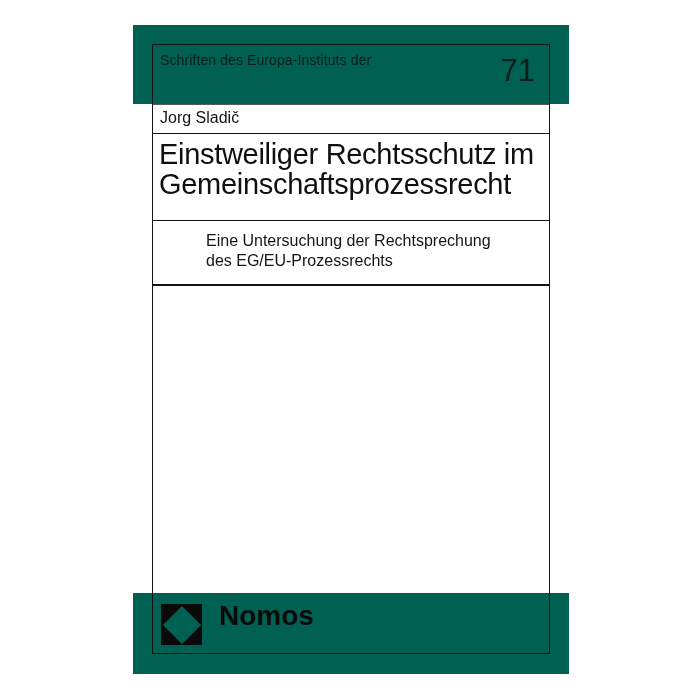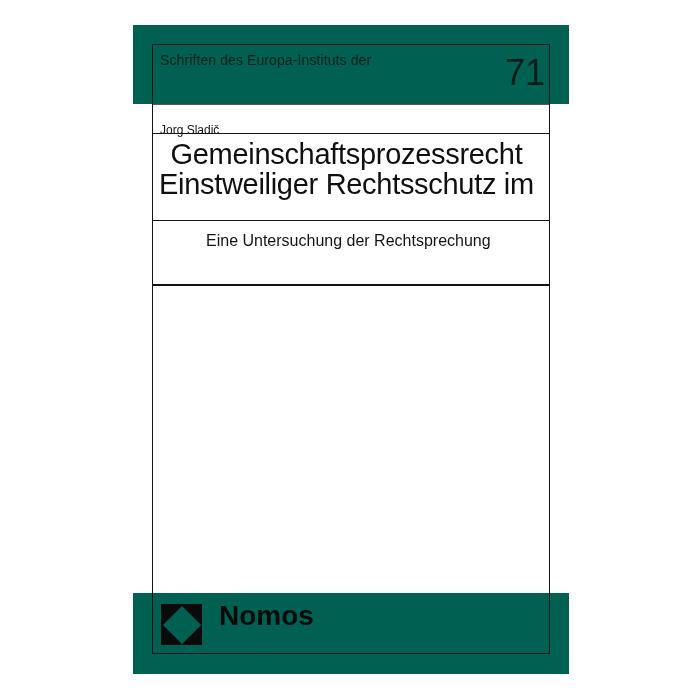--- a/index.html
+++ b/index.html
@@ -21,48 +21,47 @@
   .band-top{ top:25px; height:79px; }
   .band-bottom{ top:593px; height:81px; }
 
   
   .cover-box{
     position:absolute; left:152px; top:44px;
     width:398px; height:610px;
     border:1.5px solid var(--line);
     box-sizing:border-box;
     background:transparent;
-    text-align:center;
   }
 
   
   .series-area{
     position:absolute; left:0; right:0; top:0; height:58.5px;
     border-bottom:1px solid rgba(0,0,0,0.65);
   }
   .series-title{
     position:absolute; left:7px; top:6px;
     font-size:14px; line-height:19.5px;
     color:var(--ink); font-weight:400;
     letter-spacing:0.1px;
   }
   .volume{
-    position:absolute; right:4px; top:10px;
-    font-size:36px; line-height:1;
+    position:absolute; right:14px; top:10px;
+    font-size:31px; line-height:1;
     color:var(--ink);
   }
 
   .author-row{
     position:absolute; left:0; right:0; top:58.5px; height:30px;
     border-bottom:1px solid var(--line);
     box-sizing:border-box;
   }
   .author-row .author{
-    position:absolute; left:7px; top:19px;
-    font-size:12px; color:#141414;
+    position:absolute; left:7px; top:5px;
+    font-size:16px; color:#141414;
   }
 
   .title-area{
     position:absolute; left:0; right:0; top:88.5px; height:87px;
     border-bottom:1px solid var(--line);
     box-sizing:border-box;
   }
   .title-area .title{
     position:absolute; left:6px; top:5px;
     font-size:29px; line-height:30.5px;
@@ -124,28 +123,29 @@
       </div>
       <div class="volume">71</div>
     </div>
 
     <div class="author-row">
       <div class="author">Jorg Sladič</div>
     </div>
 
     <div class="title-area">
       <div class="title">
+        <div>Einstweiliger Rechtsschutz im</div>
         <div>Gemeinschaftsprozessrecht</div>
-        <div>Einstweiliger Rechtsschutz im</div>
       </div>
     </div>
 
     <div class="subtitle-area">
       <div class="subtitle">
         <div>Eine Untersuchung der Rechtsprechung</div>
+        <div>des EG/EU-Prozessrechts</div>
       </div>
     </div>
 
     <div class="blank-area"></div>
 
     <div class="publisher-area">
       <div class="nomos-logo">
         <div class="diamond"></div>
       </div>
       <div class="publisher-name">Nomos</div>

